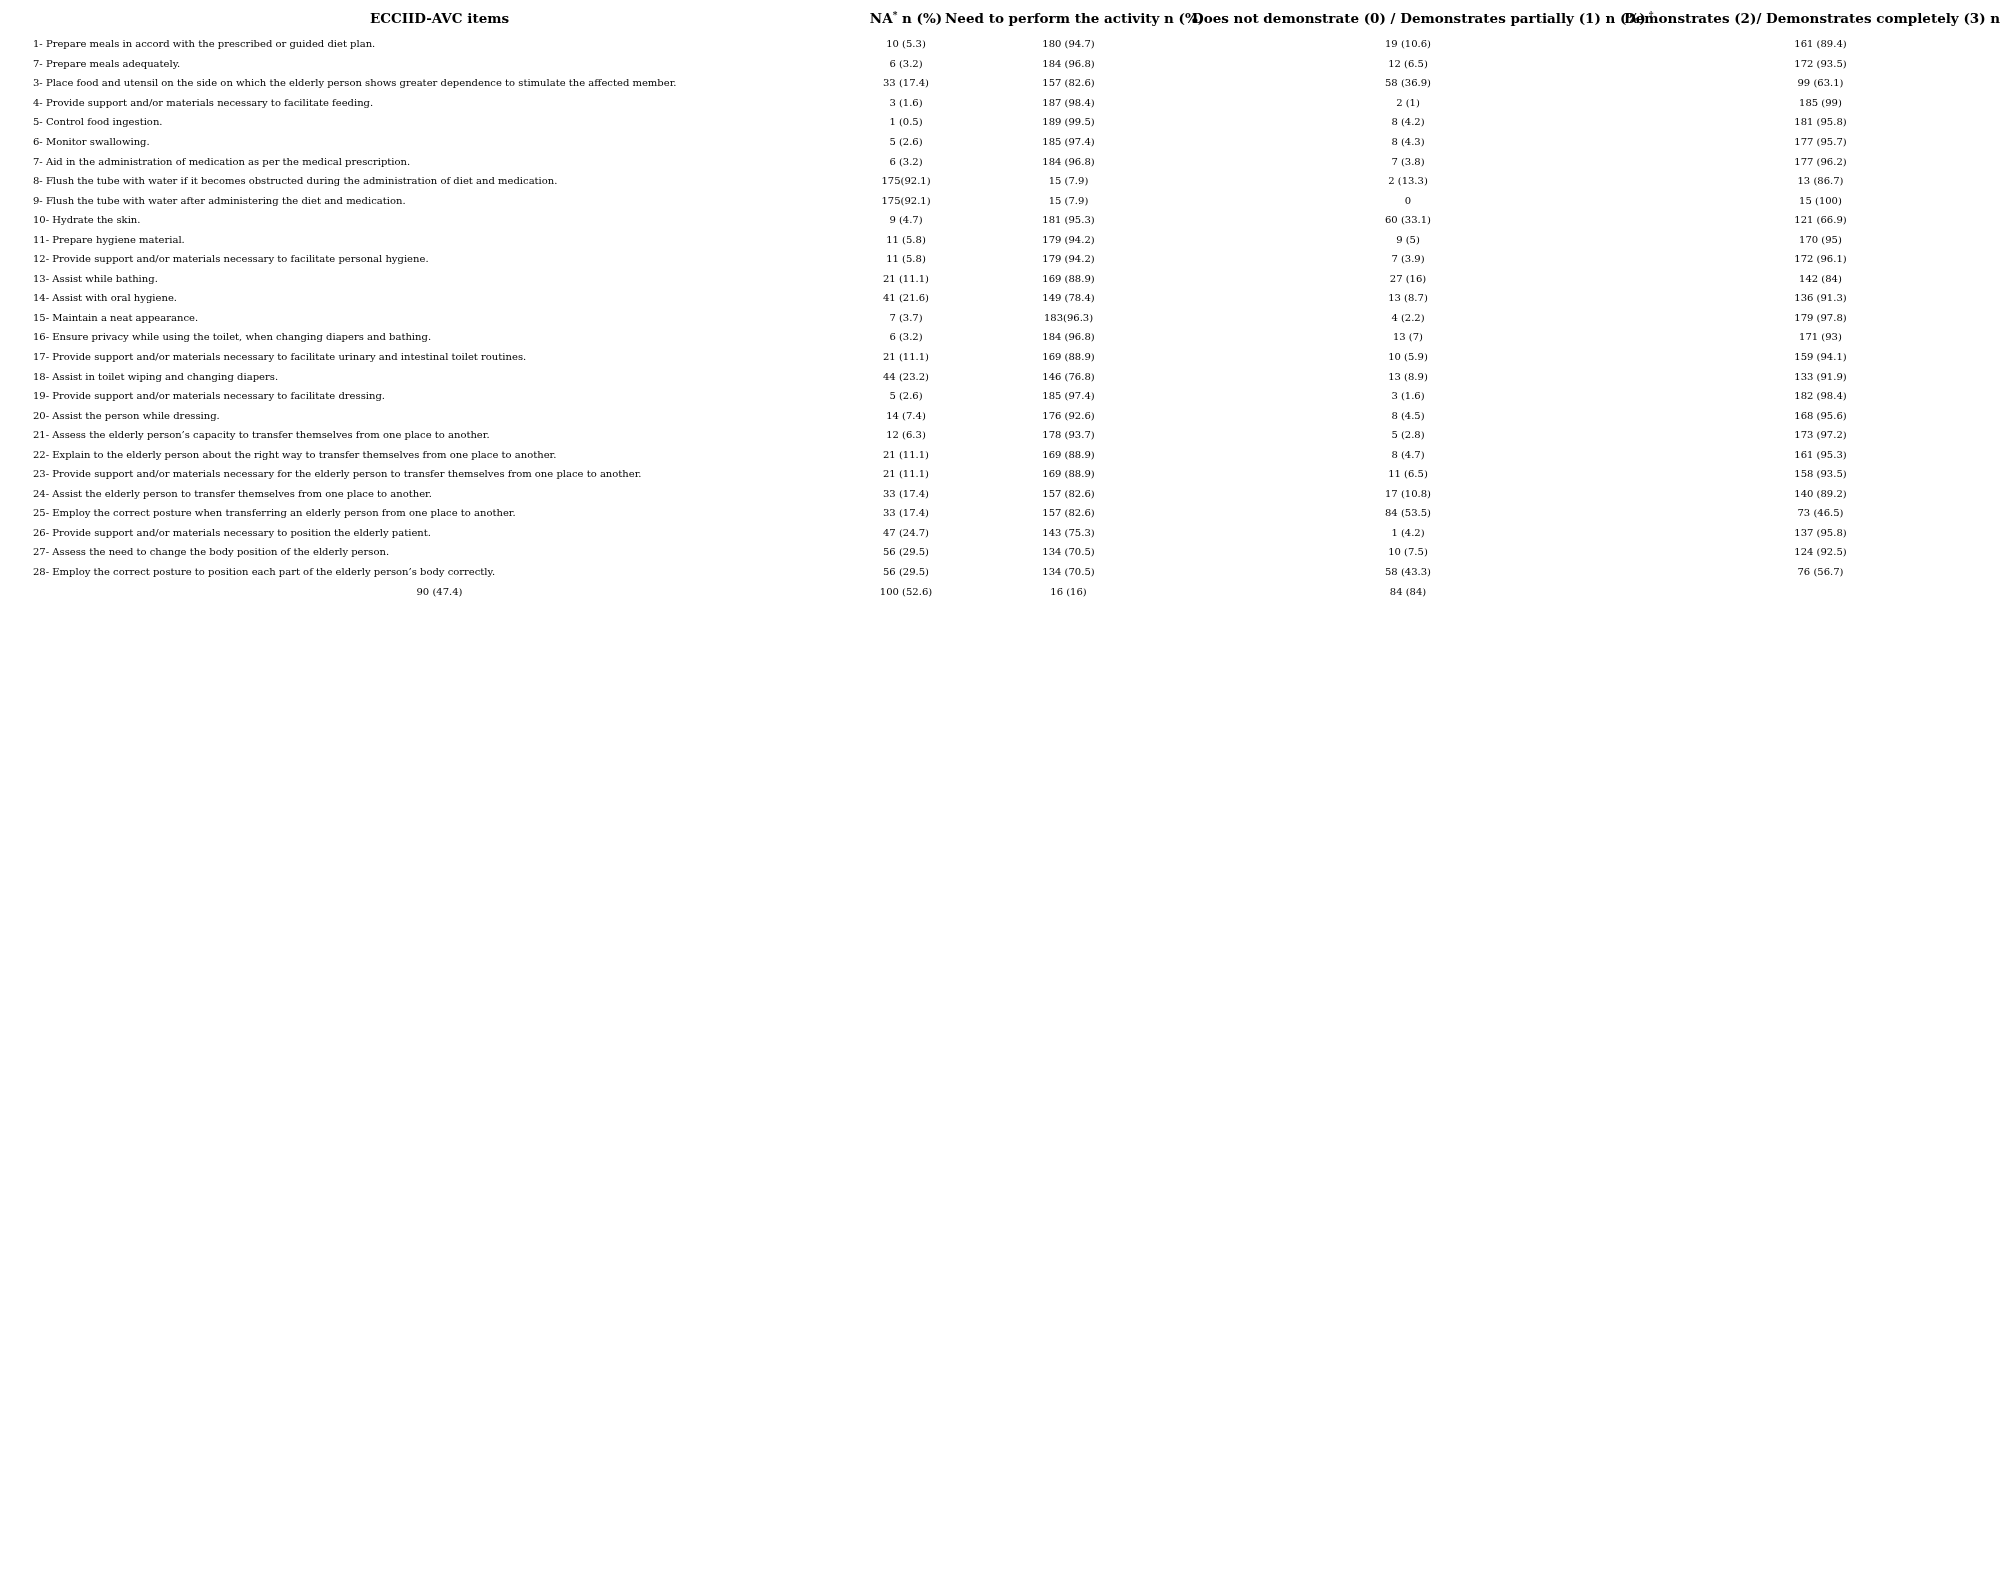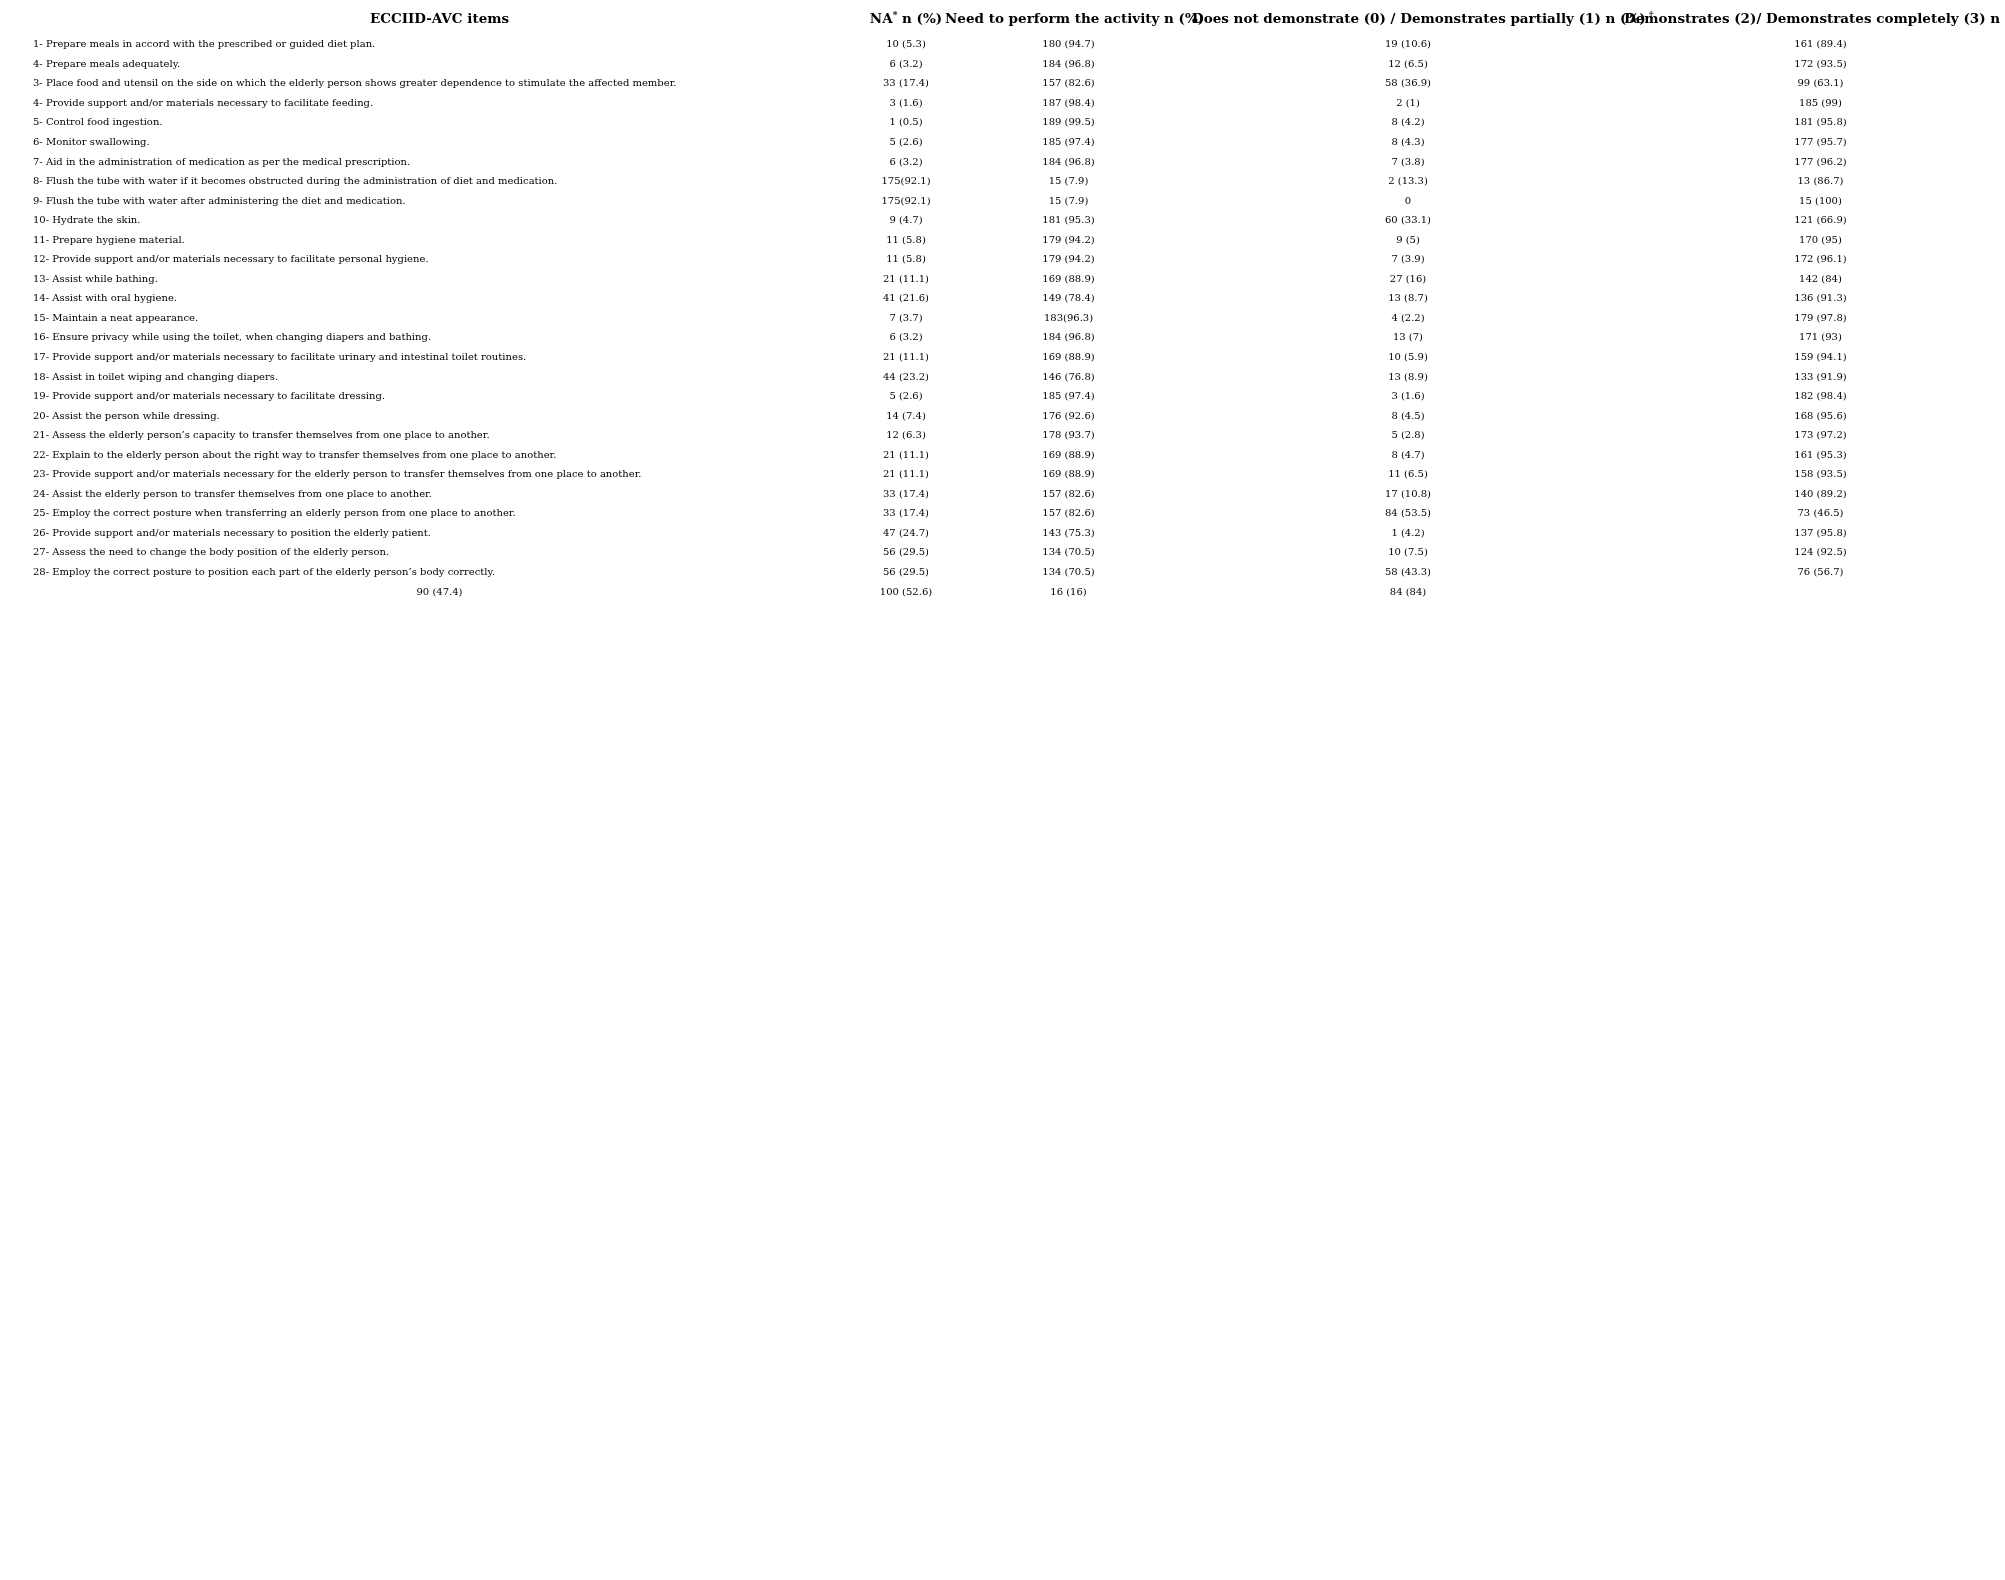--- a/index.html
+++ b/index.html
@@ -56,21 +56,21 @@
   </div>
   <div class="tbody" id="tbody">
       <div class="tr">
         <div class="td td-item">1- Prepare meals in accord with the prescribed or guided diet plan.</div>
         <div class="td td-c">10 (5.3)</div>
         <div class="td td-c">180 (94.7)</div>
         <div class="td td-c">19 (10.6)</div>
         <div class="td td-c">161 (89.4)</div>
       </div>
       <div class="tr">
-        <div class="td td-item">4- Prepare meals adequately.</div>
+        <div class="td td-item">7- Prepare meals adequately.</div>
         <div class="td td-c">6 (3.2)</div>
         <div class="td td-c">184 (96.8)</div>
         <div class="td td-c">12 (6.5)</div>
         <div class="td td-c">172 (93.5)</div>
       </div>
       <div class="tr">
         <div class="td td-item">3- Place food and utensil on the side on which the elderly person shows greater dependence to stimulate the affected member.</div>
         <div class="td td-c">33 (17.4)</div>
         <div class="td td-c">157 (82.6)</div>
         <div class="td td-c">58 (36.9)</div>

